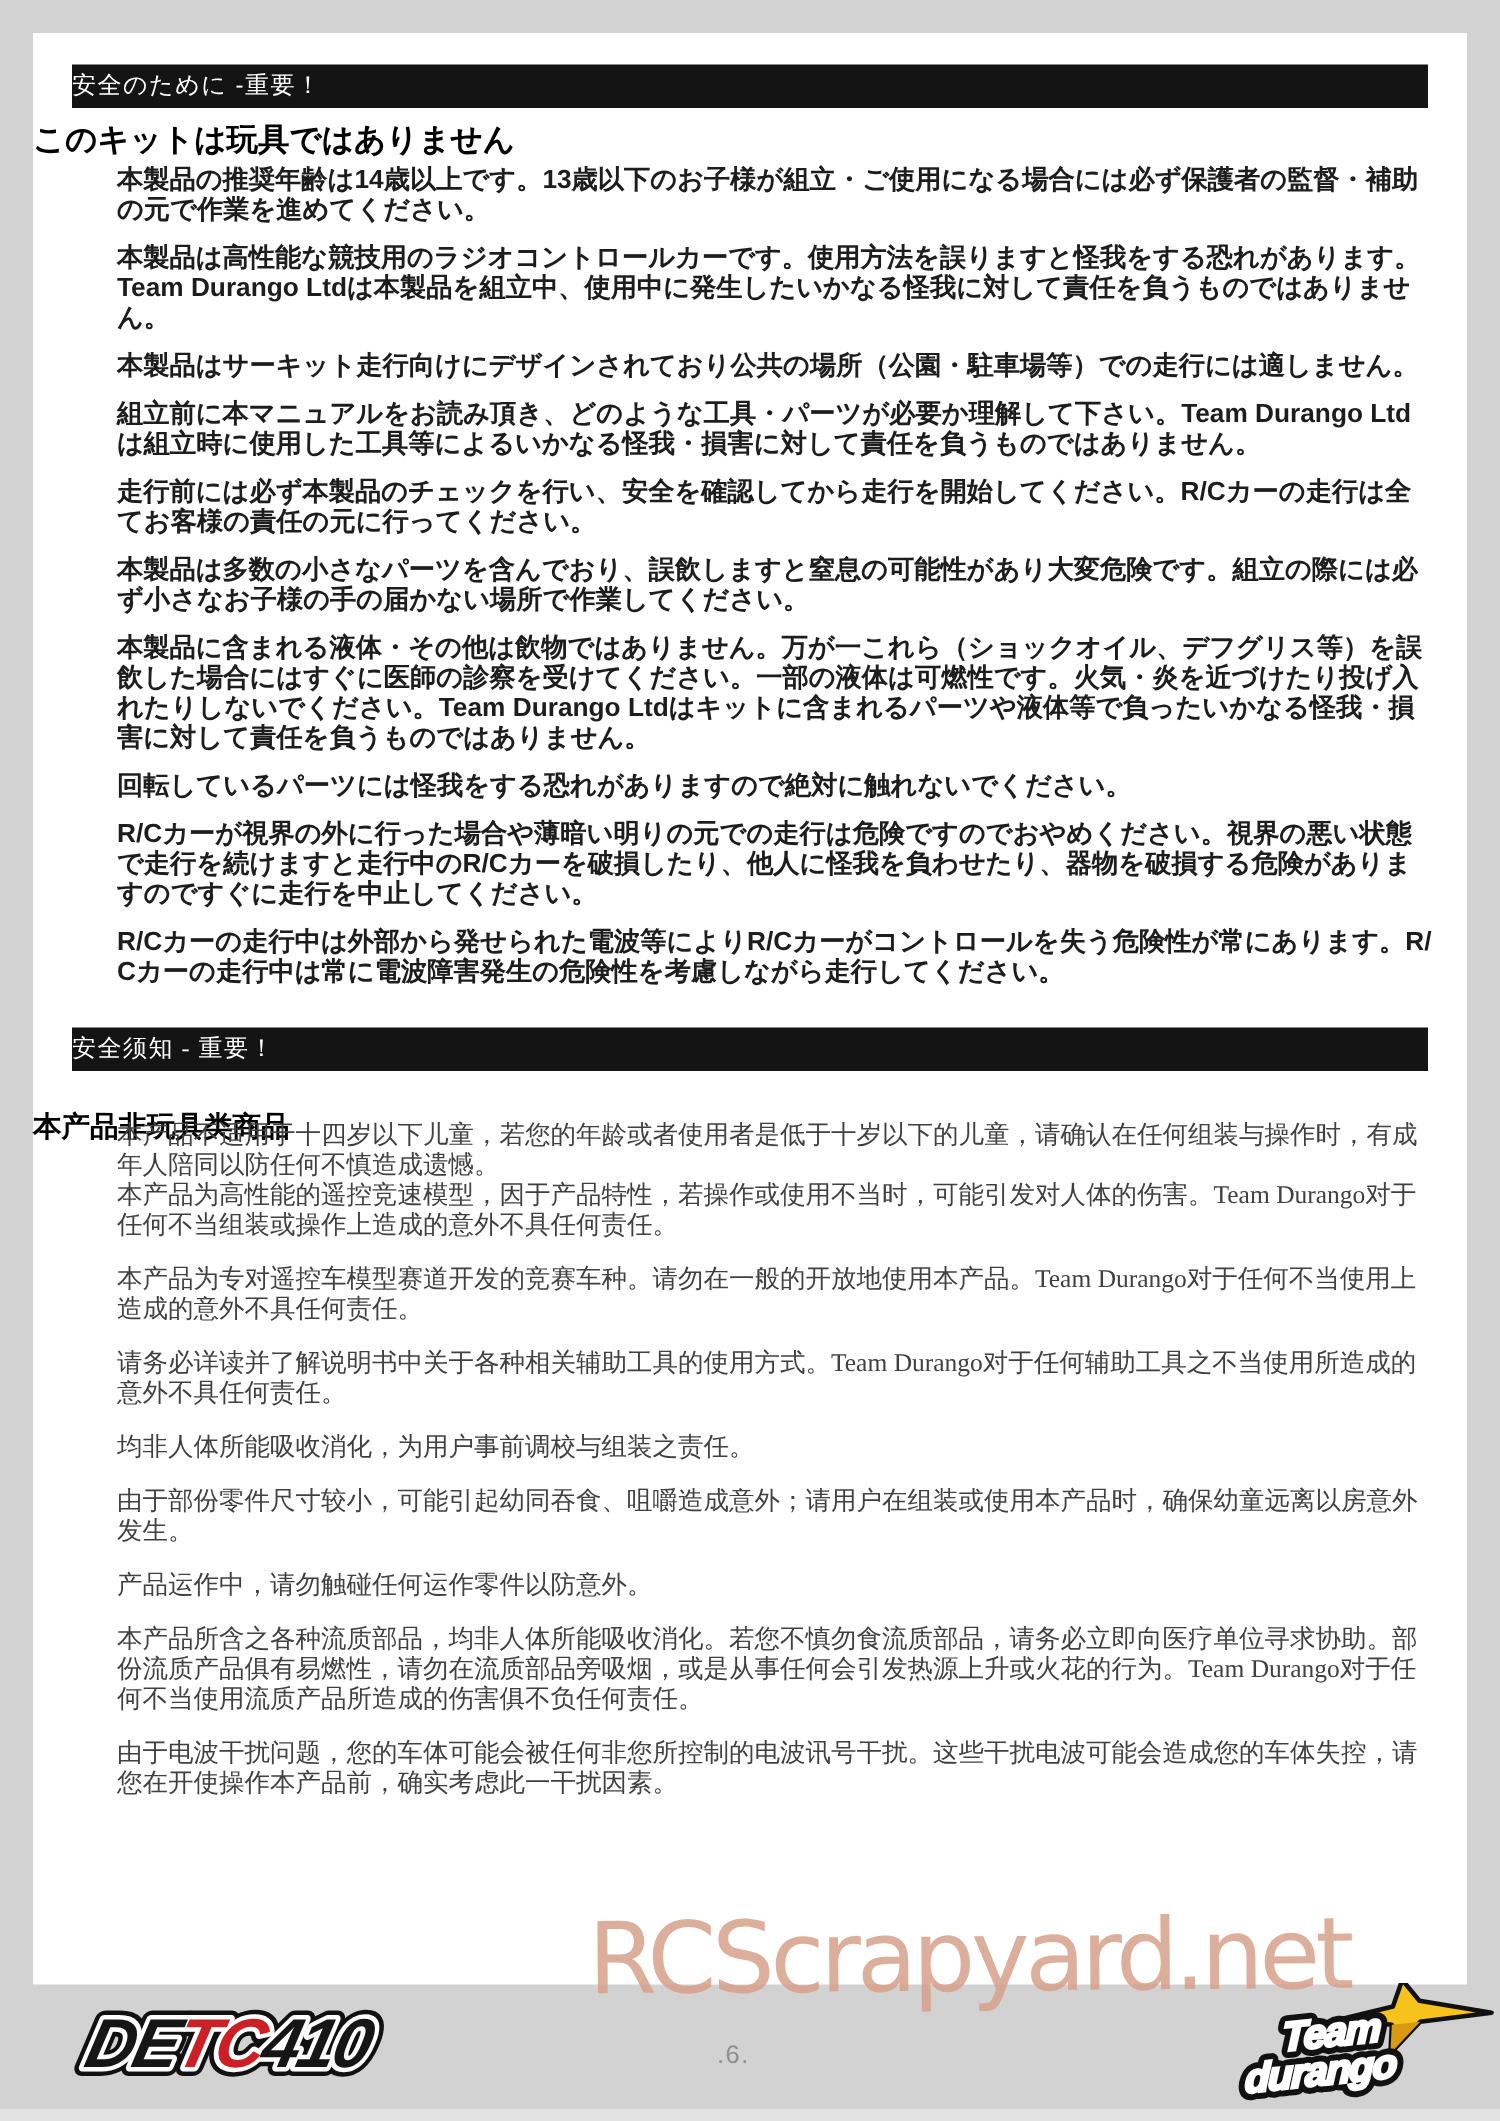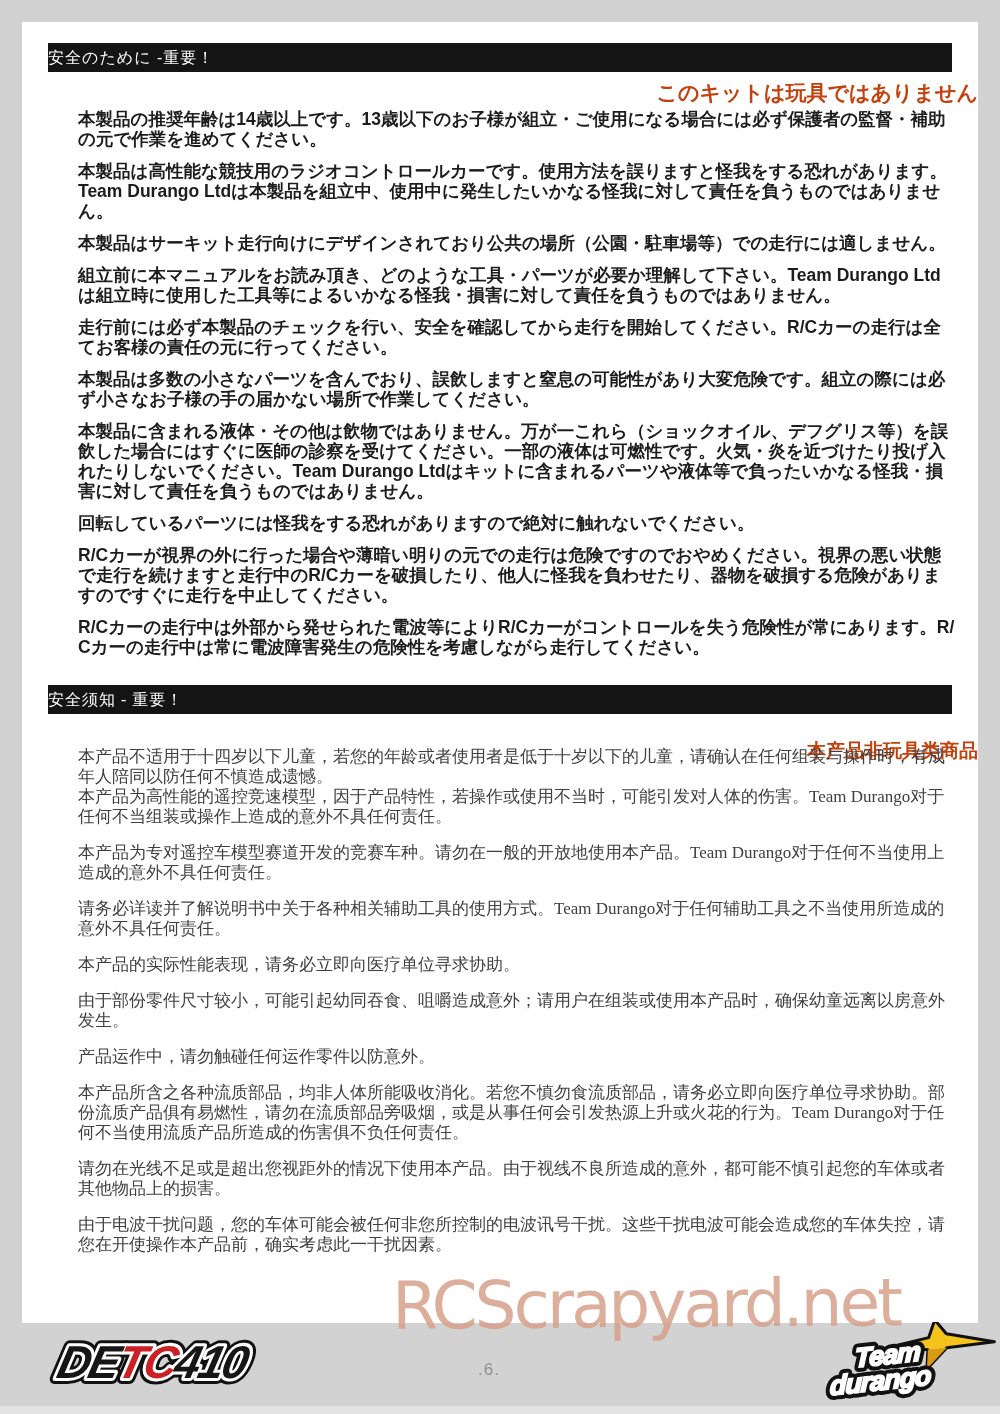--- a/index.html
+++ b/index.html
@@ -18,22 +18,22 @@
     background:var(--paper);
   }
   .section-bar{
     position:absolute;left:26px;width:904px;height:29px;
     background:var(--bar);color:var(--bar_text);
     line-height:29px;padding-left:0;font-size:16px;letter-spacing:1px;
   }
   .bar-jp{top:21px;font-family:"Liberation Sans", sans-serif;}
   .bar-cn{top:663px;font-family:"Liberation Serif", serif;}
   .heading{
-    position:absolute;left:0;width:100%;text-align:right;
-    font-weight:bold;color:#c2410c;
+    position:absolute;left:0;width:100%;text-align:left;
+    font-weight:bold;color:#000000;
   }
   .heading-jp{top:57px;font-size:21px;}
   .heading-cn{top:716px;font-size:19px;}
   .textblock{position:absolute;color:var(--body_text);text-align:left;word-break:break-all;overflow-wrap:anywhere;}
   .jp-block{
     left:40px;top:87px;width:893px;
     font-family:"Liberation Sans", sans-serif;
     font-size:17.5px;line-height:20px;font-weight:600;
   }
   .jp-block p{margin:0 0 12px 16px;}
@@ -87,25 +87,24 @@
 
   <div class="section-bar bar-cn">安全须知 - 重要！</div>
 
   <div class="heading heading-cn">本产品非玩具类商品</div>
 
   <div class="textblock cn-block">
     <p class="joined">本产品不适用于十四岁以下儿童，若您的年龄或者使用者是低于十岁以下的儿童，请确认在任何组装与操作时，有成年人陪同以防任何不慎造成遗憾。</p>
     <p>本产品为高性能的遥控竞速模型，因于产品特性，若操作或使用不当时，可能引发对人体的伤害。Team Durango对于任何不当组装或操作上造成的意外不具任何责任。</p>
     <p>本产品为专对遥控车模型赛道开发的竞赛车种。请勿在一般的开放地使用本产品。Team Durango对于任何不当使用上造成的意外不具任何责任。</p>
     <p>请务必详读并了解说明书中关于各种相关辅助工具的使用方式。Team Durango对于任何辅助工具之不当使用所造成的意外不具任何责任。</p>
-    <p>本产品的实际性能表现，请务必立即向医疗单位寻求协助。</p>
+    <p>均非人体所能吸收消化，为用户事前调校与组装之责任。</p>
     <p>由于部份零件尺寸较小，可能引起幼同吞食、咀嚼造成意外；请用户在组装或使用本产品时，确保幼童远离以房意外发生。</p>
     <p>产品运作中，请勿触碰任何运作零件以防意外。</p>
     <p>本产品所含之各种流质部品，均非人体所能吸收消化。若您不慎勿食流质部品，请务必立即向医疗单位寻求协助。部份流质产品俱有易燃性，请勿在流质部品旁吸烟，或是从事任何会引发热源上升或火花的行为。Team Durango对于任何不当使用流质产品所造成的伤害俱不负任何责任。</p>
-    <p>请勿在光线不足或是超出您视距外的情况下使用本产品。由于视线不良所造成的意外，都可能不慎引起您的车体或者其他物品上的损害。</p>
     <p>由于电波干扰问题，您的车体可能会被任何非您所控制的电波讯号干扰。这些干扰电波可能会造成您的车体失控，请您在开使操作本产品前，确实考虑此一干扰因素。</p>
   </div>
 
 </div>
 
 <div class="watermark">RCScrapyard.net</div>
 
 <svg class="footer-logo detc-logo" viewBox="0 0 252 62" xmlns="http://www.w3.org/2000/svg">
   <g transform="skewX(-13)" font-family="Liberation Sans, sans-serif" font-weight="bold" font-style="italic" font-size="46" letter-spacing="-2">
     <text x="40" y="48" fill="none" stroke="#111" stroke-width="12" stroke-linejoin="round">DETC410</text>

